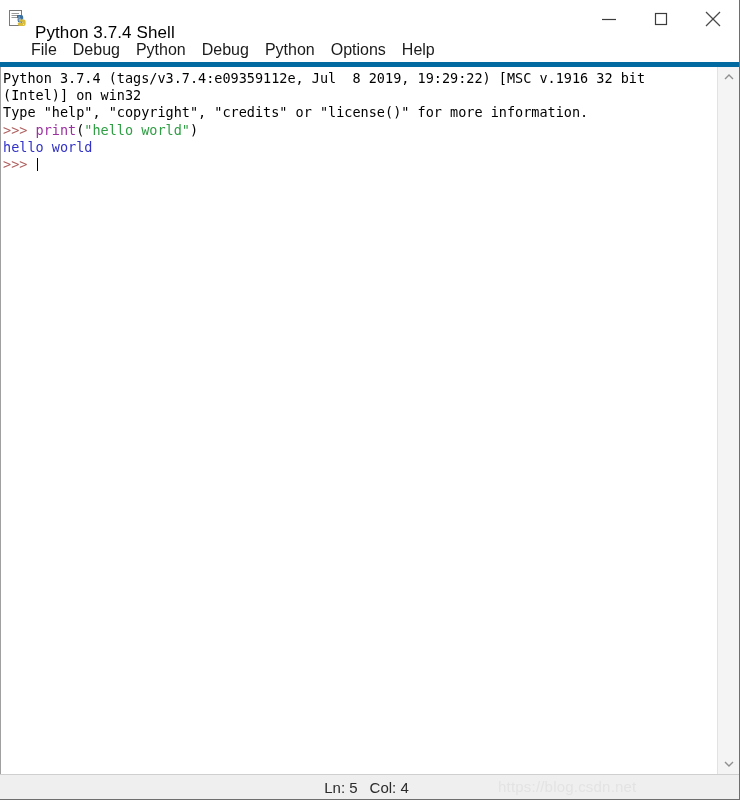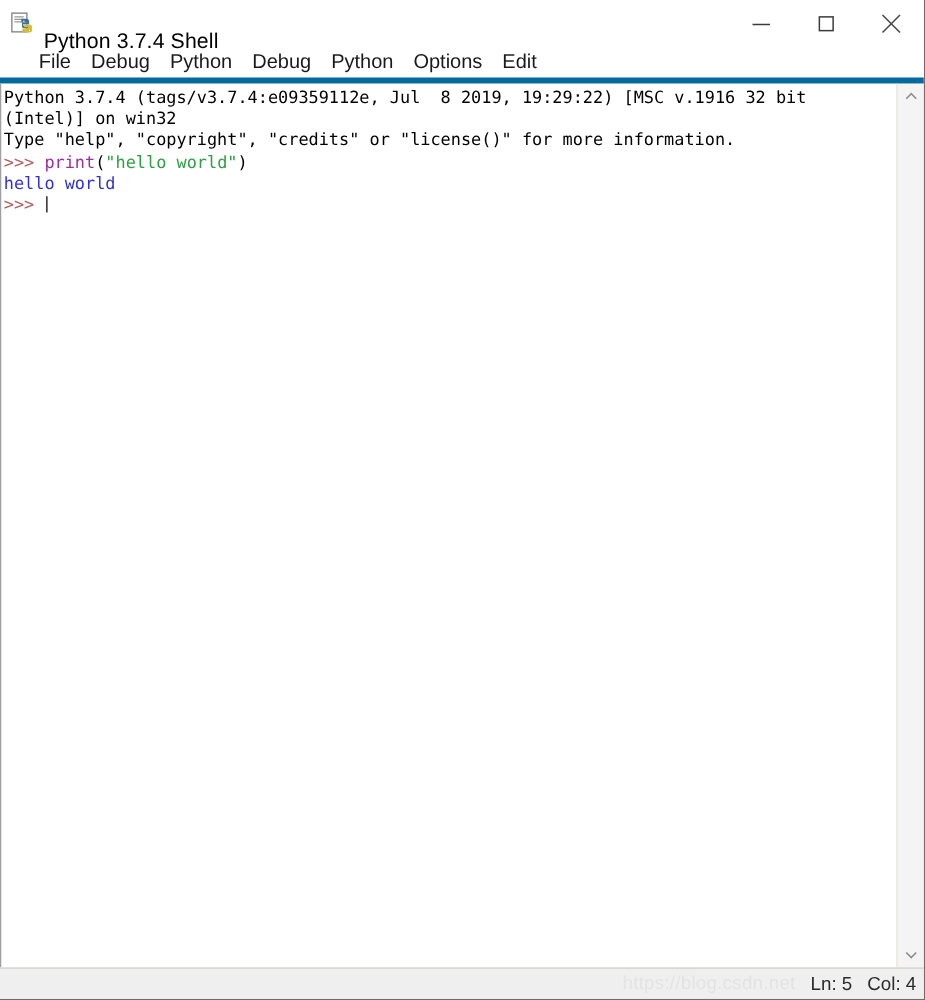--- a/index.html
+++ b/index.html
@@ -158,21 +158,21 @@
   }
 
   
   .statusbar {
     height: 18px;
     min-height: 25px;
     background: #efefef;
     border-top: 1px solid #cfcfcf;
     display: flex;
     align-items: center;
-    justify-content: flex-end;
+    justify-content: center;
     position: relative;
     box-sizing: border-box;
     padding-right: 6px;
     overflow: hidden;
   }
   .status-text {
     font-family: "Liberation Sans", sans-serif;
     font-size: 15px;
     color: #2b2b2b;
     white-space: nowrap;
@@ -230,21 +230,21 @@
     </div>
   </div>
 
   <div class="menubar">
     <div class="menu-item">File</div>
     <div class="menu-item">Debug</div>
     <div class="menu-item">Python</div>
     <div class="menu-item">Debug</div>
     <div class="menu-item">Python</div>
     <div class="menu-item">Options</div>
-    <div class="menu-item">Edit</div>
+    <div class="menu-item">Help</div>
   </div>
 
   <div class="body-area">
     <div class="text-area">
       <div class="console" id="console-root"><div class="line"><span>Python 3.7.4 (tags/v3.7.4:e09359112e, Jul  8 2019, 19:29:22) [MSC v.1916 32 bit</span></div><div class="line"><span>(Intel)] on win32</span></div><div class="line"><span>Type "help", "copyright", "credits" or "license()" for more information.</span></div><div class="line"><span class="tok-prompt">&gt;&gt;&gt; </span><span class="tok-builtin">print</span><span class="tok-punct">(</span><span class="tok-string">"hello world"</span><span class="tok-punct">)</span></div><div class="line"><span class="tok-stdout">hello world</span></div><div class="line"><span class="tok-prompt">&gt;&gt;&gt; </span><span class="caret"></span></div></div>
     </div>
 
     <div class="scrollbar">
       <div class="sb-arrow">
         <svg width="14" height="12" viewBox="0 0 14 12" aria-hidden="true">

